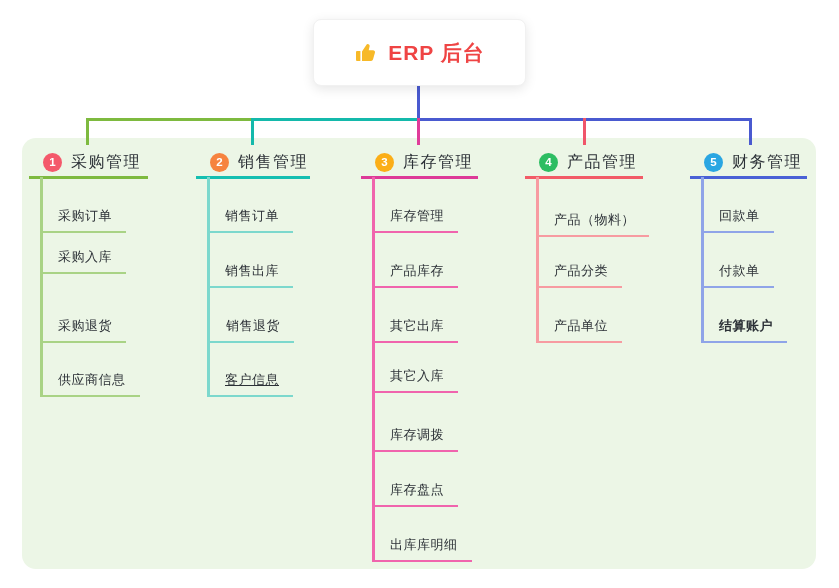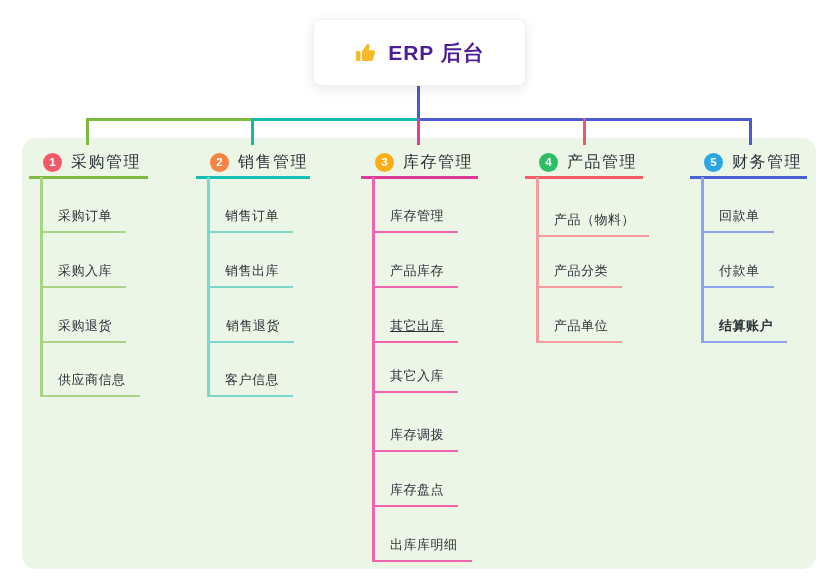--- a/index.html
+++ b/index.html
@@ -6,21 +6,21 @@
   .canvas{
     position:relative;width:839px;height:588px;background:#ffffff;
     font-family:"Liberation Sans", sans-serif;color:#2f3440;overflow:hidden;
   }
   
   .root-node{
     position:absolute;left:313px;top:19px;width:211px;height:65px;
     background:#ffffff;border:1px solid #f1f1f1;border-radius:8px;
     box-shadow:0 3px 12px rgba(0,0,0,.10);
     display:flex;align-items:center;justify-content:center;gap:10px;
-    font-size:21px;font-weight:600;color:#4c1d95;letter-spacing:1px;
+    font-size:21px;font-weight:600;color:#ef4444;letter-spacing:1px;
   }
   .thumb-icon{display:inline-flex;width:24px;height:24px;}
   
   .line{position:absolute;}
   .h-line{height:3px;top:118px;}
   .v-drop{width:3px;top:118px;height:27px;}
   
   .panel{
     position:absolute;left:22px;top:138px;width:794px;height:431px;
     border-radius:14px;
@@ -74,46 +74,46 @@
     <span>ERP 后台</span>
   </div>
 
   <div class="branch" style="left:29px;">
     <div class="b-header" style="width: 119px; border-bottom-color: rgb(126, 186, 63);">
       <span class="badge" style="background-color: rgb(244, 89, 107);">1</span>
       <span class="b-label">采购管理</span>
     </div>
     <div class="vline" style="top: 177px; height: 220px; background-color: rgb(169, 211, 133);"></div>
     <div class="child" style="top: 204px; border-bottom-color: rgb(169, 211, 133); text-align: center;">采购订单</div>
-    <div class="child" style="top: 259px; border-bottom-color: rgb(169, 211, 133);">采购入库</div>
+    <div class="child" style="top: 245px; border-bottom-color: rgb(169, 211, 133);">采购入库</div>
     <div class="child" style="top: 314px; border-bottom-color: rgb(169, 211, 133);">采购退货</div>
     <div class="child" style="top: 368px; border-bottom-color: rgb(169, 211, 133);">供应商信息</div>
   </div>
 
   <div class="branch" style="left:196px;">
     <div class="b-header" style="width: 114px; border-bottom-color: rgb(21, 191, 177);">
       <span class="badge" style="background-color: rgb(246, 131, 63);">2</span>
       <span class="b-label">销售管理</span>
     </div>
     <div class="vline" style="top: 177px; height: 220px; background-color: rgb(124, 216, 205);"></div>
     <div class="child" style="top: 204px; border-bottom-color: rgb(124, 216, 205);">销售订单</div>
     <div class="child" style="top: 259px; border-bottom-color: rgb(124, 216, 205);">销售出库</div>
     <div class="child" style="top: 314px; border-bottom-color: rgb(124, 216, 205); padding-left: 19px;">销售退货</div>
-    <div class="child" style="top: 368px; border-bottom-color: rgb(124, 216, 205);">客户信息</div>
+    <div class="child" style="top: 368px; border-bottom-color: rgb(124, 216, 205); text-decoration: underline;">客户信息</div>
   </div>
 
   <div class="branch" style="left:361px;">
     <div class="b-header" style="width: 117px; border-bottom-color: rgb(221, 58, 152);">
       <span class="badge" style="background-color: rgb(251, 174, 23);">3</span>
       <span class="b-label">库存管理</span>
     </div>
     <div class="vline" style="top: 177px; height: 385px; background-color: rgb(240, 100, 173);"></div>
     <div class="child" style="top: 204px; border-bottom-color: rgb(240, 100, 173);">库存管理</div>
     <div class="child" style="top: 259px; border-bottom-color: rgb(240, 100, 173);">产品库存</div>
-    <div class="child" style="top: 314px; border-bottom-color: rgb(240, 100, 173); text-decoration: underline;">其它出库</div>
+    <div class="child" style="top: 314px; border-bottom-color: rgb(240, 100, 173);">其它出库</div>
     <div class="child" style="top: 364px; border-bottom-color: rgb(240, 100, 173);">其它入库</div>
     <div class="child" style="top: 423px; border-bottom-color: rgb(240, 100, 173);">库存调拨</div>
     <div class="child" style="top: 478px; border-bottom-color: rgb(240, 100, 173);">库存盘点</div>
     <div class="child" style="top: 533px; border-bottom-color: rgb(240, 100, 173);">出库库明细</div>
   </div>
 
   <div class="branch" style="left:525px;">
     <div class="b-header" style="width: 118px; border-bottom-color: rgb(242, 91, 103);">
       <span class="badge" style="background-color: rgb(45, 189, 98);">4</span>
       <span class="b-label">产品管理</span>

